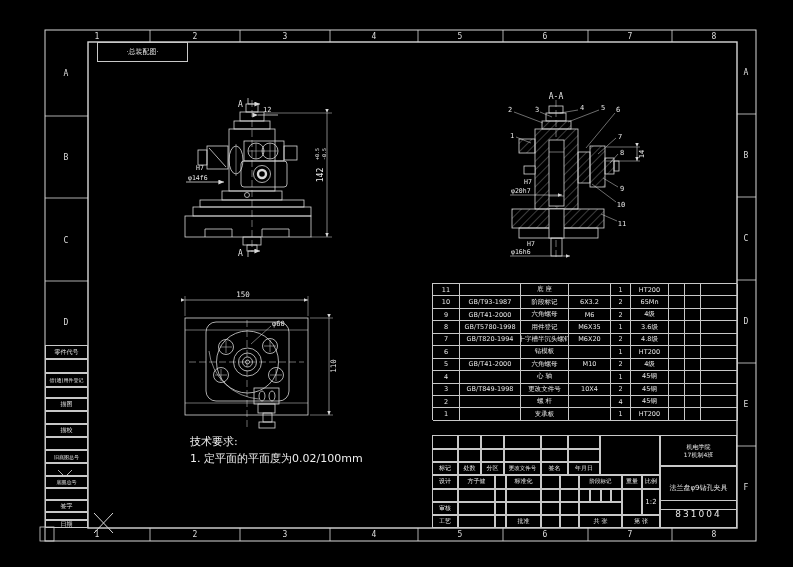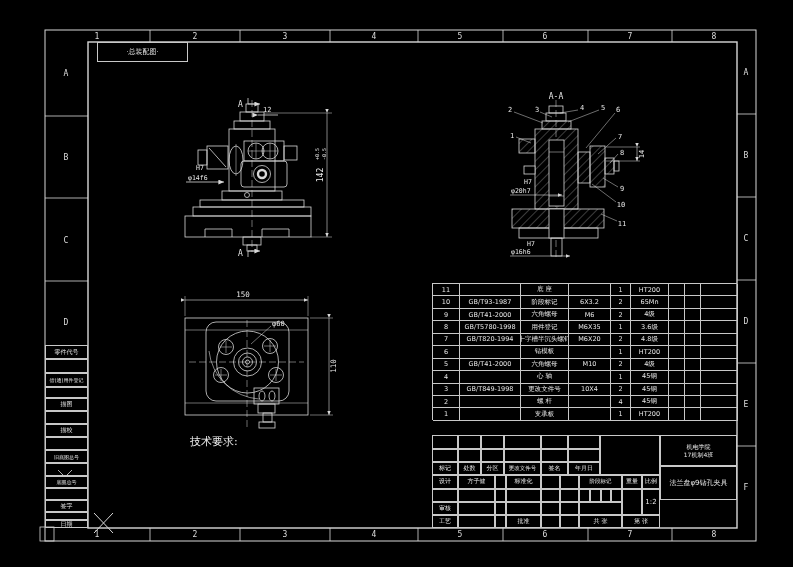--- a/index.html
+++ b/index.html
@@ -265,20 +265,21 @@
   <div class="mb" style="top:450px;height:13px;font-size:5px">旧底图总号</div>
   <div class="mb" style="top:463px;height:13px"></div>
   <div class="mb" style="top:476px;height:12px;font-size:5px">底图总号</div>
   <div class="mb" style="top:488px;height:12px"></div>
   <div class="mb" style="top:500px;height:12px">签字</div>
   <div class="mb" style="top:512px;height:8px"></div>
   <div class="mb" style="top:520px;height:8px">日期</div>
 
   <div class="notes">
     <div>技术要求:</div>
+    <div>1. 定平面的平面度为0.02/100mm</div>
   </div>
 
   <div id="bom">
       <div class="bc">11</div>
       <div class="bc"></div>
       <div class="bc">底 座</div>
       <div class="bc"></div>
       <div class="bc">1</div>
       <div class="bc">HT200</div>
       <div class="bc"></div>
@@ -438,16 +439,17 @@
     <div class="cell" style="left:190px;top:53.5px;width:20px;height:26.5px"></div>
     <div class="cell f7" style="left:210px;top:53.5px;width:18px;height:26.5px">1:2</div>
     <div class="cell" style="left:147px;top:67px;width:43px;height:13px"></div>
     <div class="cell f6" style="left:147px;top:80px;width:43px;height:13px">共 张</div>
     <div class="cell f6" style="left:190px;top:80px;width:38px;height:13px">第 张</div>
 
     <div class="cell two-line" style="left:228px;top:0;width:77px;height:31px">
       <span>机电学院</span>
       <span>17机制4班</span>
     </div>
-    <div class="cell f7" style="left:228px;top:31px;width:77px;height:34px">法兰盘φ9钻孔夹具</div>
+    <div class="cell f7" style="left:228px;top:31px;width:77px;height:44px">法兰盘φ9钻孔夹具</div>
+    <div class="cell f9" style="left:228px;top:65px;width:77px;height:28px">831004</div>
   </div>
 
 </div>
 
 </body></html>

